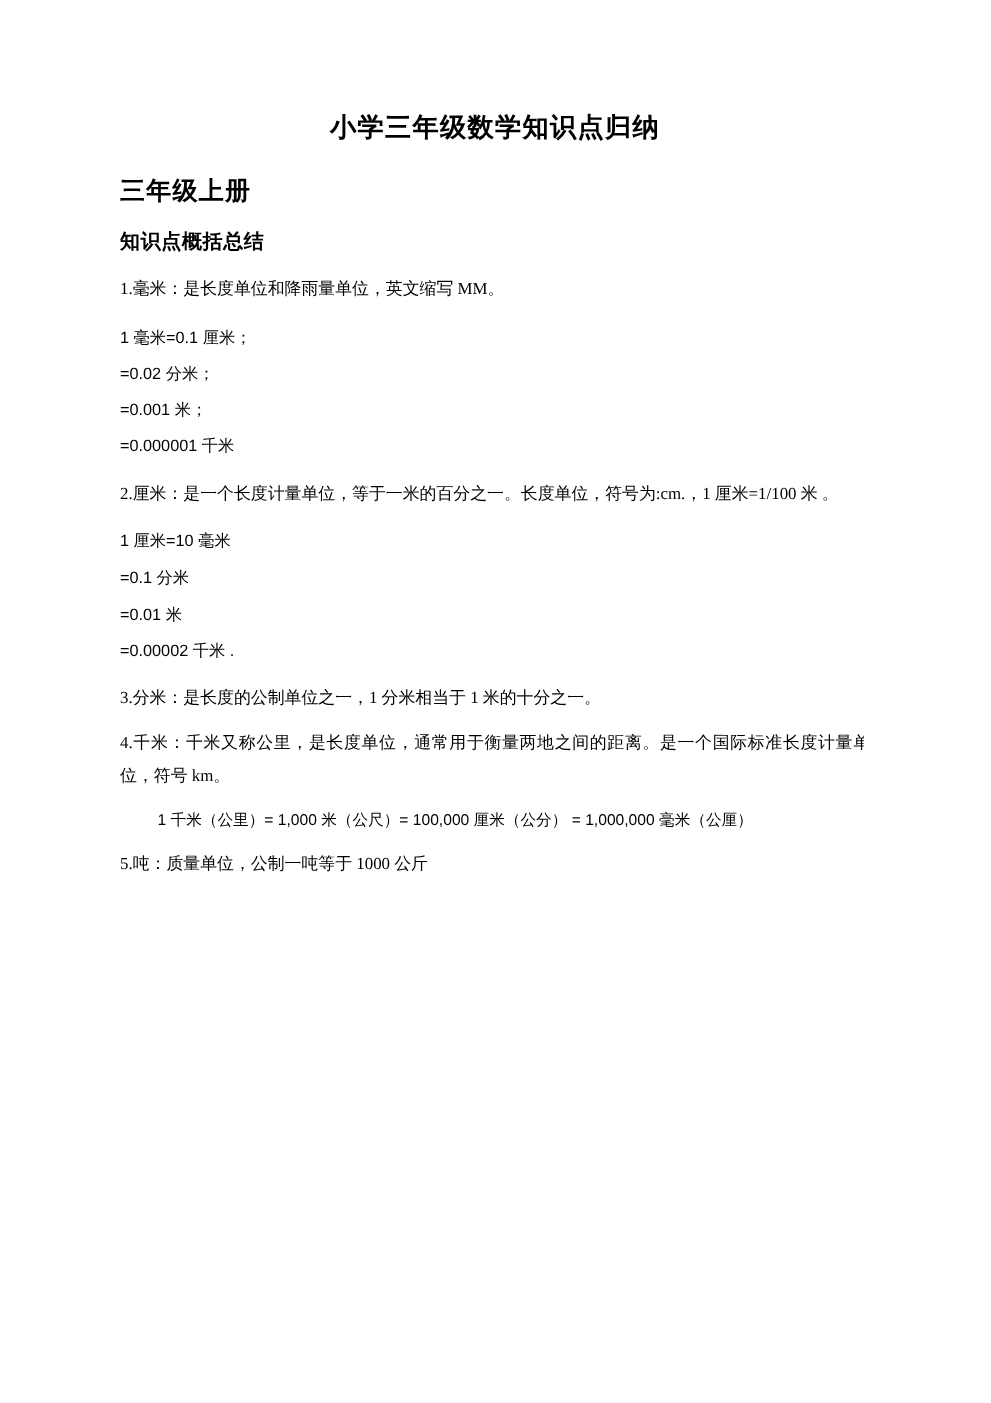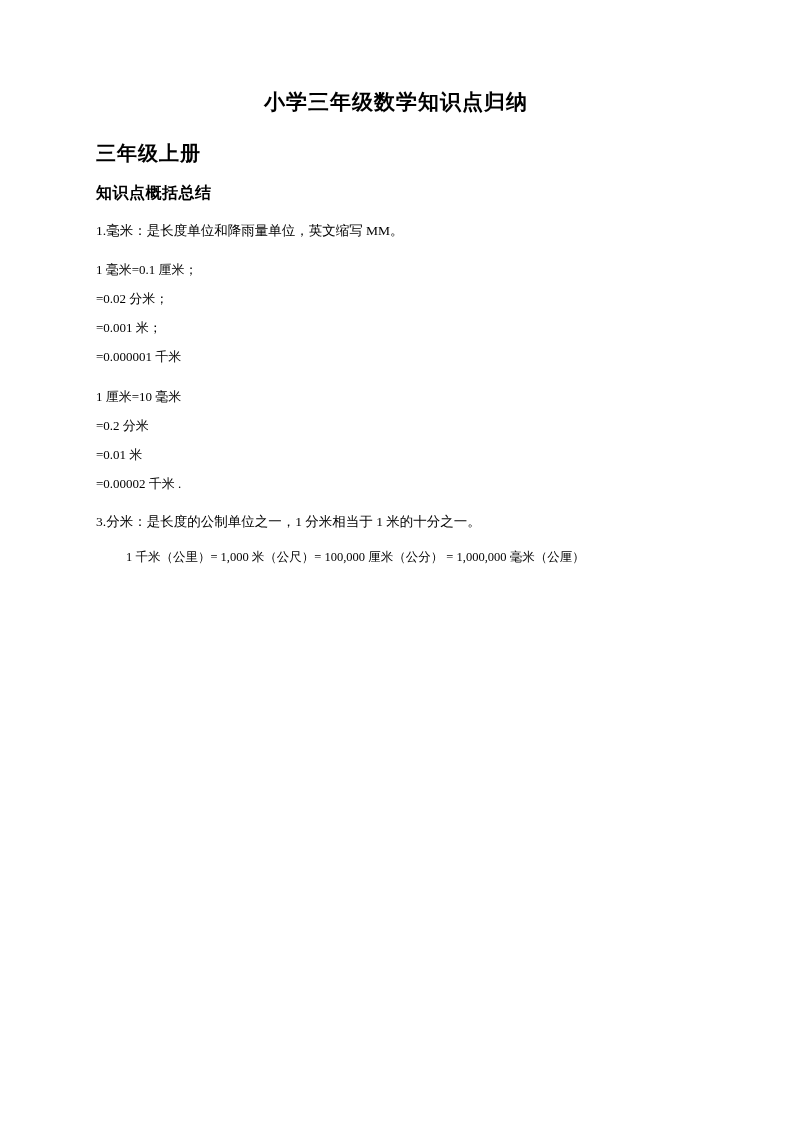--- a/index.html
+++ b/index.html
@@ -60,21 +60,21 @@
   .sub-list li {
     font-size: 13px;
     line-height: 2.25;
     margin: 0;
     padding: 0;
   }
   .indent1 { padding-left: 78px; }
   .indent2 { padding-left: 100px; }
   .indent3 { padding-left: 66px; }
   .mono {
-    font-family: Liberation Serif, serif;
+    font-family: Liberation Sans, sans-serif;
     font-size: 12.5px;
   }
 </style>
 </head>
 <body>
 
 <div class="page">
   <div class="content">
 
     <h1 class="doc-title">小学三年级数学知识点归纳</h1>
@@ -83,26 +83,29 @@
     <div class="section-head">知识点概括总结</div>
 
     <p class="para">1.毫米：是长度单位和降雨量单位，英文缩写 MM。</p>
     <ul class="sub-list">
       <li class="mono indent1">1 毫米=0.1 厘米；</li>
       <li class="mono indent2">=0.02 分米；</li>
       <li class="mono indent2">=0.001 米；</li>
       <li class="mono indent2">=0.000001 千米</li>
     </ul>
 
+    <p class="para">2.厘米：是一个长度计量单位，等于一米的百分之一。长度单位，符号为:cm.，1 厘米=1/100 米 。</p>
     <ul class="sub-list">
       <li class="mono indent1">1 厘米=10 毫米</li>
-      <li class="mono indent2">=0.2 分米</li>
+      <li class="mono indent2">=0.1 分米</li>
       <li class="mono indent2">=0.01 米</li>
       <li class="mono indent2">=0.00002 千米 .</li>
     </ul>
 
     <p class="para">3.分米：是长度的公制单位之一，1 分米相当于 1 米的十分之一。</p>
 
+    <p class="para">4.千米：千米又称公里，是长度单位，通常用于衡量两地之间的距离。是一个国际标准长度计量单位，符号 km。</p>
     <p class="para mono" style="padding-left:30px;">1 千米（公里）= 1,000 米（公尺）= 100,000 厘米（公分） = 1,000,000 毫米（公厘）</p>
 
+    <p class="para">5.吨：质量单位，公制一吨等于 1000 公斤</p>
 
   </div>
 </div>
 
 </body></html>

